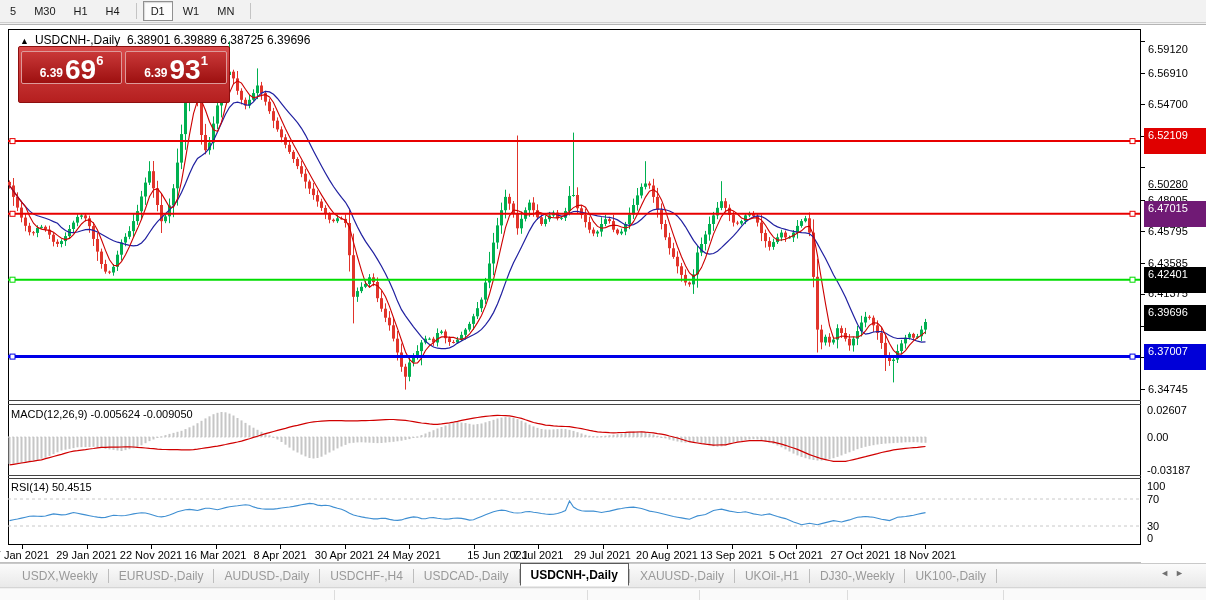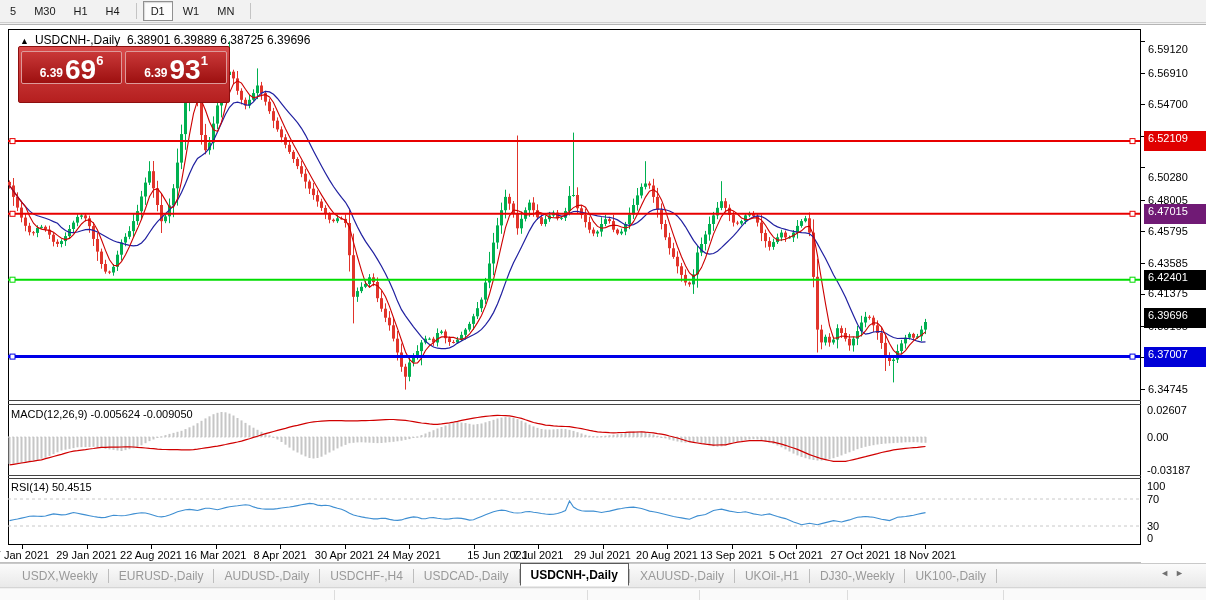--- a/index.html
+++ b/index.html
@@ -35,21 +35,21 @@
           color:#fff;display:flex;align-items:flex-end;justify-content:center;box-sizing:border-box}
   #sell-px{width:102px;margin-right:3px}
   #buy-px{width:103px}
   .px-small{font-size:12px;font-weight:bold;margin:0 2px 3px 0}
   .px-big{font-size:28px;font-weight:bold;line-height:26px}
   .px-sup{font-size:13px;font-weight:bold;align-self:flex-start;margin-top:1px}
   
   #price-axis{left:1141px;top:30px;width:65px;height:533px;background:#fff}
   .ptick{position:absolute;left:7px;font-size:11px;color:#000;transform:translateY(-50%);white-space:nowrap}
   .ptick-mark{position:absolute;left:0;width:4px;height:1px;background:#000}
-  .pline-label{position:absolute;left:3px;width:62px;height:20px;color:#fff;font-size:11px;
+  .pline-label{position:absolute;left:3px;width:62px;height:26px;color:#fff;font-size:11px;
                line-height:14px;padding-left:4px;box-sizing:border-box;transform:translateY(-50%);white-space:nowrap}
   
   .iax{position:absolute;left:1147px;font-size:11px;color:#000;transform:translateY(-50%);white-space:nowrap}
   
   .dlabel{position:absolute;top:549px;font-size:11px;color:#000;transform:translateX(-50%);white-space:nowrap}
   .dtick{position:absolute;top:545px;width:1px;height:4px;background:#000}
   
   #tab-bar{left:0;top:563px;width:1206px;height:25px;background:linear-gradient(180deg,#fbfbfb,#e9e9e9);
            border-top:1px solid #c9c9c9;border-bottom:1px solid #d5d5d5;display:flex;align-items:center;
            padding-left:12px;box-sizing:border-box}
@@ -837,21 +837,21 @@
 <div id="price-axis" class="abs">
     <div class="ptick-mark" style="top: 10.9915px;"></div>
     <div class="ptick" style="top: 19px;">6.59120</div>
     <div class="ptick-mark" style="top: 42.5386px;"></div>
     <div class="ptick" style="top: 42.5386px;">6.56910</div>
     <div class="ptick-mark" style="top: 74.0856px;"></div>
     <div class="ptick" style="top: 74.0856px;">6.54700</div>
     <div class="ptick-mark" style="top: 105.633px;"></div>
     <div class="ptick" style="top: 105.633px;">6.52490</div>
     <div class="ptick-mark" style="top: 137.18px;"></div>
-    <div class="ptick" style="top: 147px;">6.50280</div>
+    <div class="ptick" style="top: 154px; text-decoration: underline;">6.50280</div>
     <div class="ptick-mark" style="top: 169.655px;"></div>
     <div class="ptick" style="top: 169.655px;">6.48005</div>
     <div class="ptick-mark" style="top: 201.202px;"></div>
     <div class="ptick" style="top: 201.202px;">6.45795</div>
     <div class="ptick-mark" style="top: 232.749px;"></div>
     <div class="ptick" style="top: 232.749px;">6.43585</div>
     <div class="ptick-mark" style="top: 264.296px;"></div>
     <div class="ptick" style="top: 263px;">6.41375</div>
     <div class="ptick-mark" style="top: 295.843px;"></div>
     <div class="ptick" style="top: 295.843px;">6.39165</div>
@@ -864,21 +864,21 @@
     <div class="pline-label" style="top: 249.65px; background: #000000;">6.42401</div>
     <div class="pline-label" style="top: 288.263px; background: rgb(0, 0, 0);">6.39696</div>
     <div class="pline-label" style="top: 326.648px; background: rgb(0, 0, 216);">6.37007</div>
   </div>
 <div id="date-axis">
     <div class="dtick" style="left: 22px;"></div>
     <div class="dlabel" style="left: 22px;">7 Jan 2021</div>
     <div class="dtick" style="left: 86.5px;"></div>
     <div class="dlabel" style="left: 86.5px;">29 Jan 2021</div>
     <div class="dtick" style="left: 151px;"></div>
-    <div class="dlabel" style="left: 151px;">22 Aug 2021</div>
+    <div class="dlabel" style="left: 151px;">22 Nov 2021</div>
     <div class="dtick" style="left: 215.5px;"></div>
     <div class="dlabel" style="left: 215.5px;">16 Mar 2021</div>
     <div class="dtick" style="left: 280px;"></div>
     <div class="dlabel" style="left: 280px;">8 Apr 2021</div>
     <div class="dtick" style="left: 344.5px;"></div>
     <div class="dlabel" style="left: 344.5px;">30 Apr 2021</div>
     <div class="dtick" style="left: 409px;"></div>
     <div class="dlabel" style="left: 409px;">24 May 2021</div>
     <div class="dtick" style="left: 473.5px;"></div>
     <div class="dlabel" style="left: 473.5px; margin-left: 24px;">15 Jun 2021</div>

